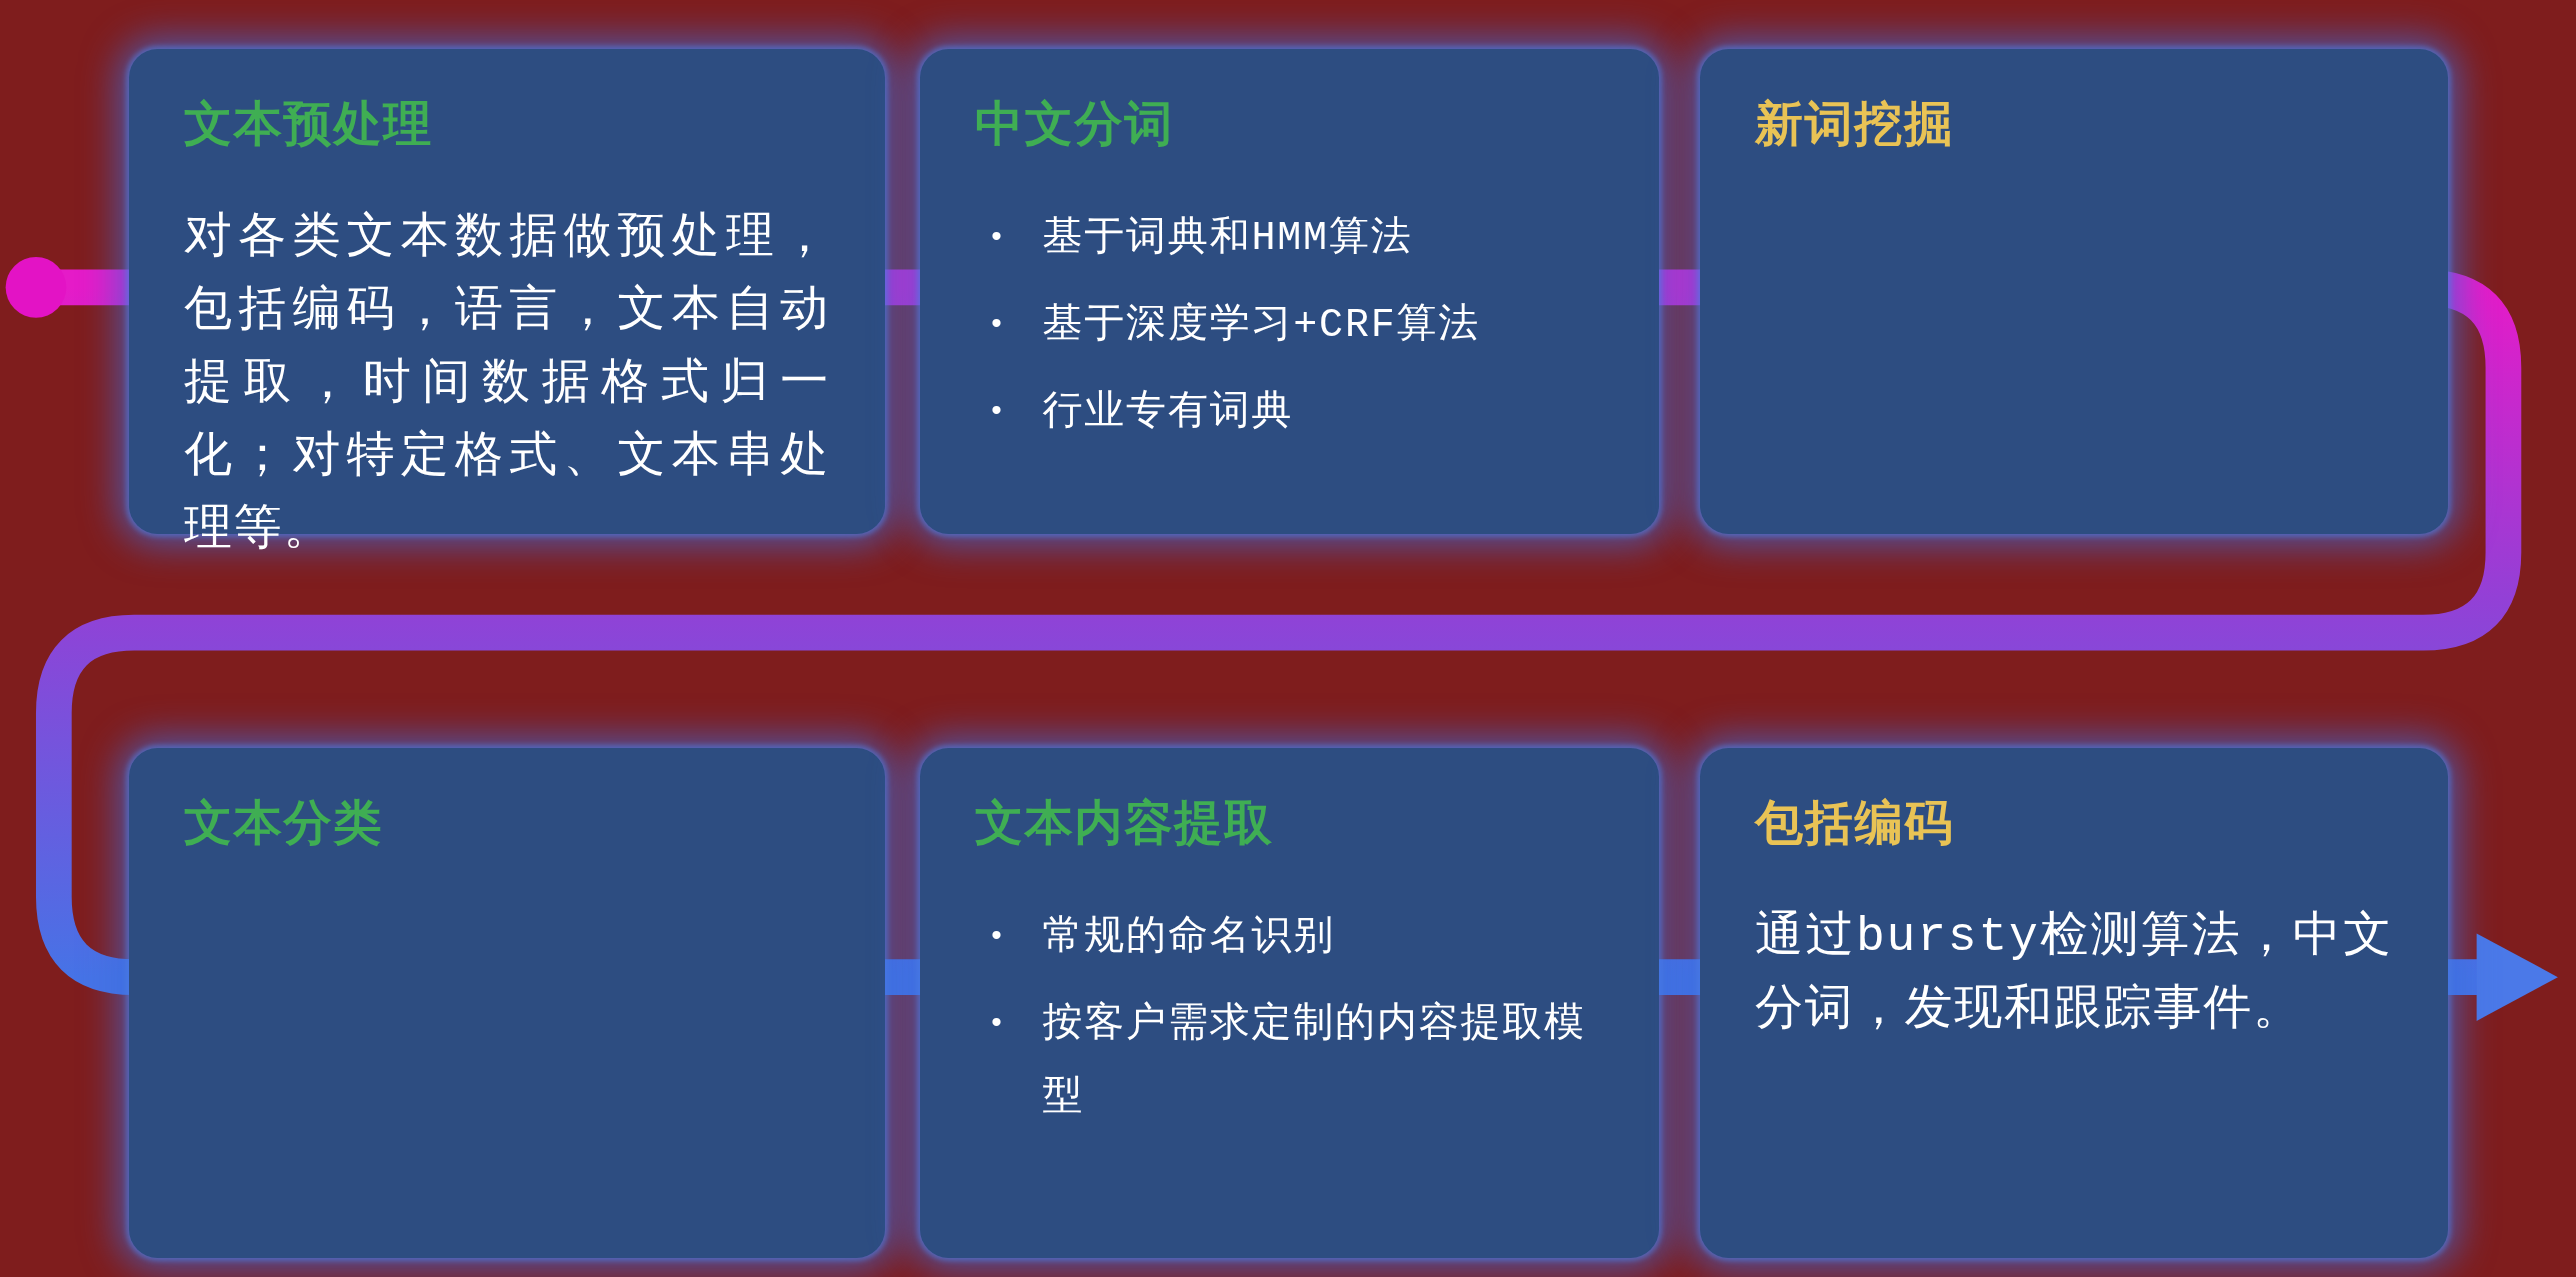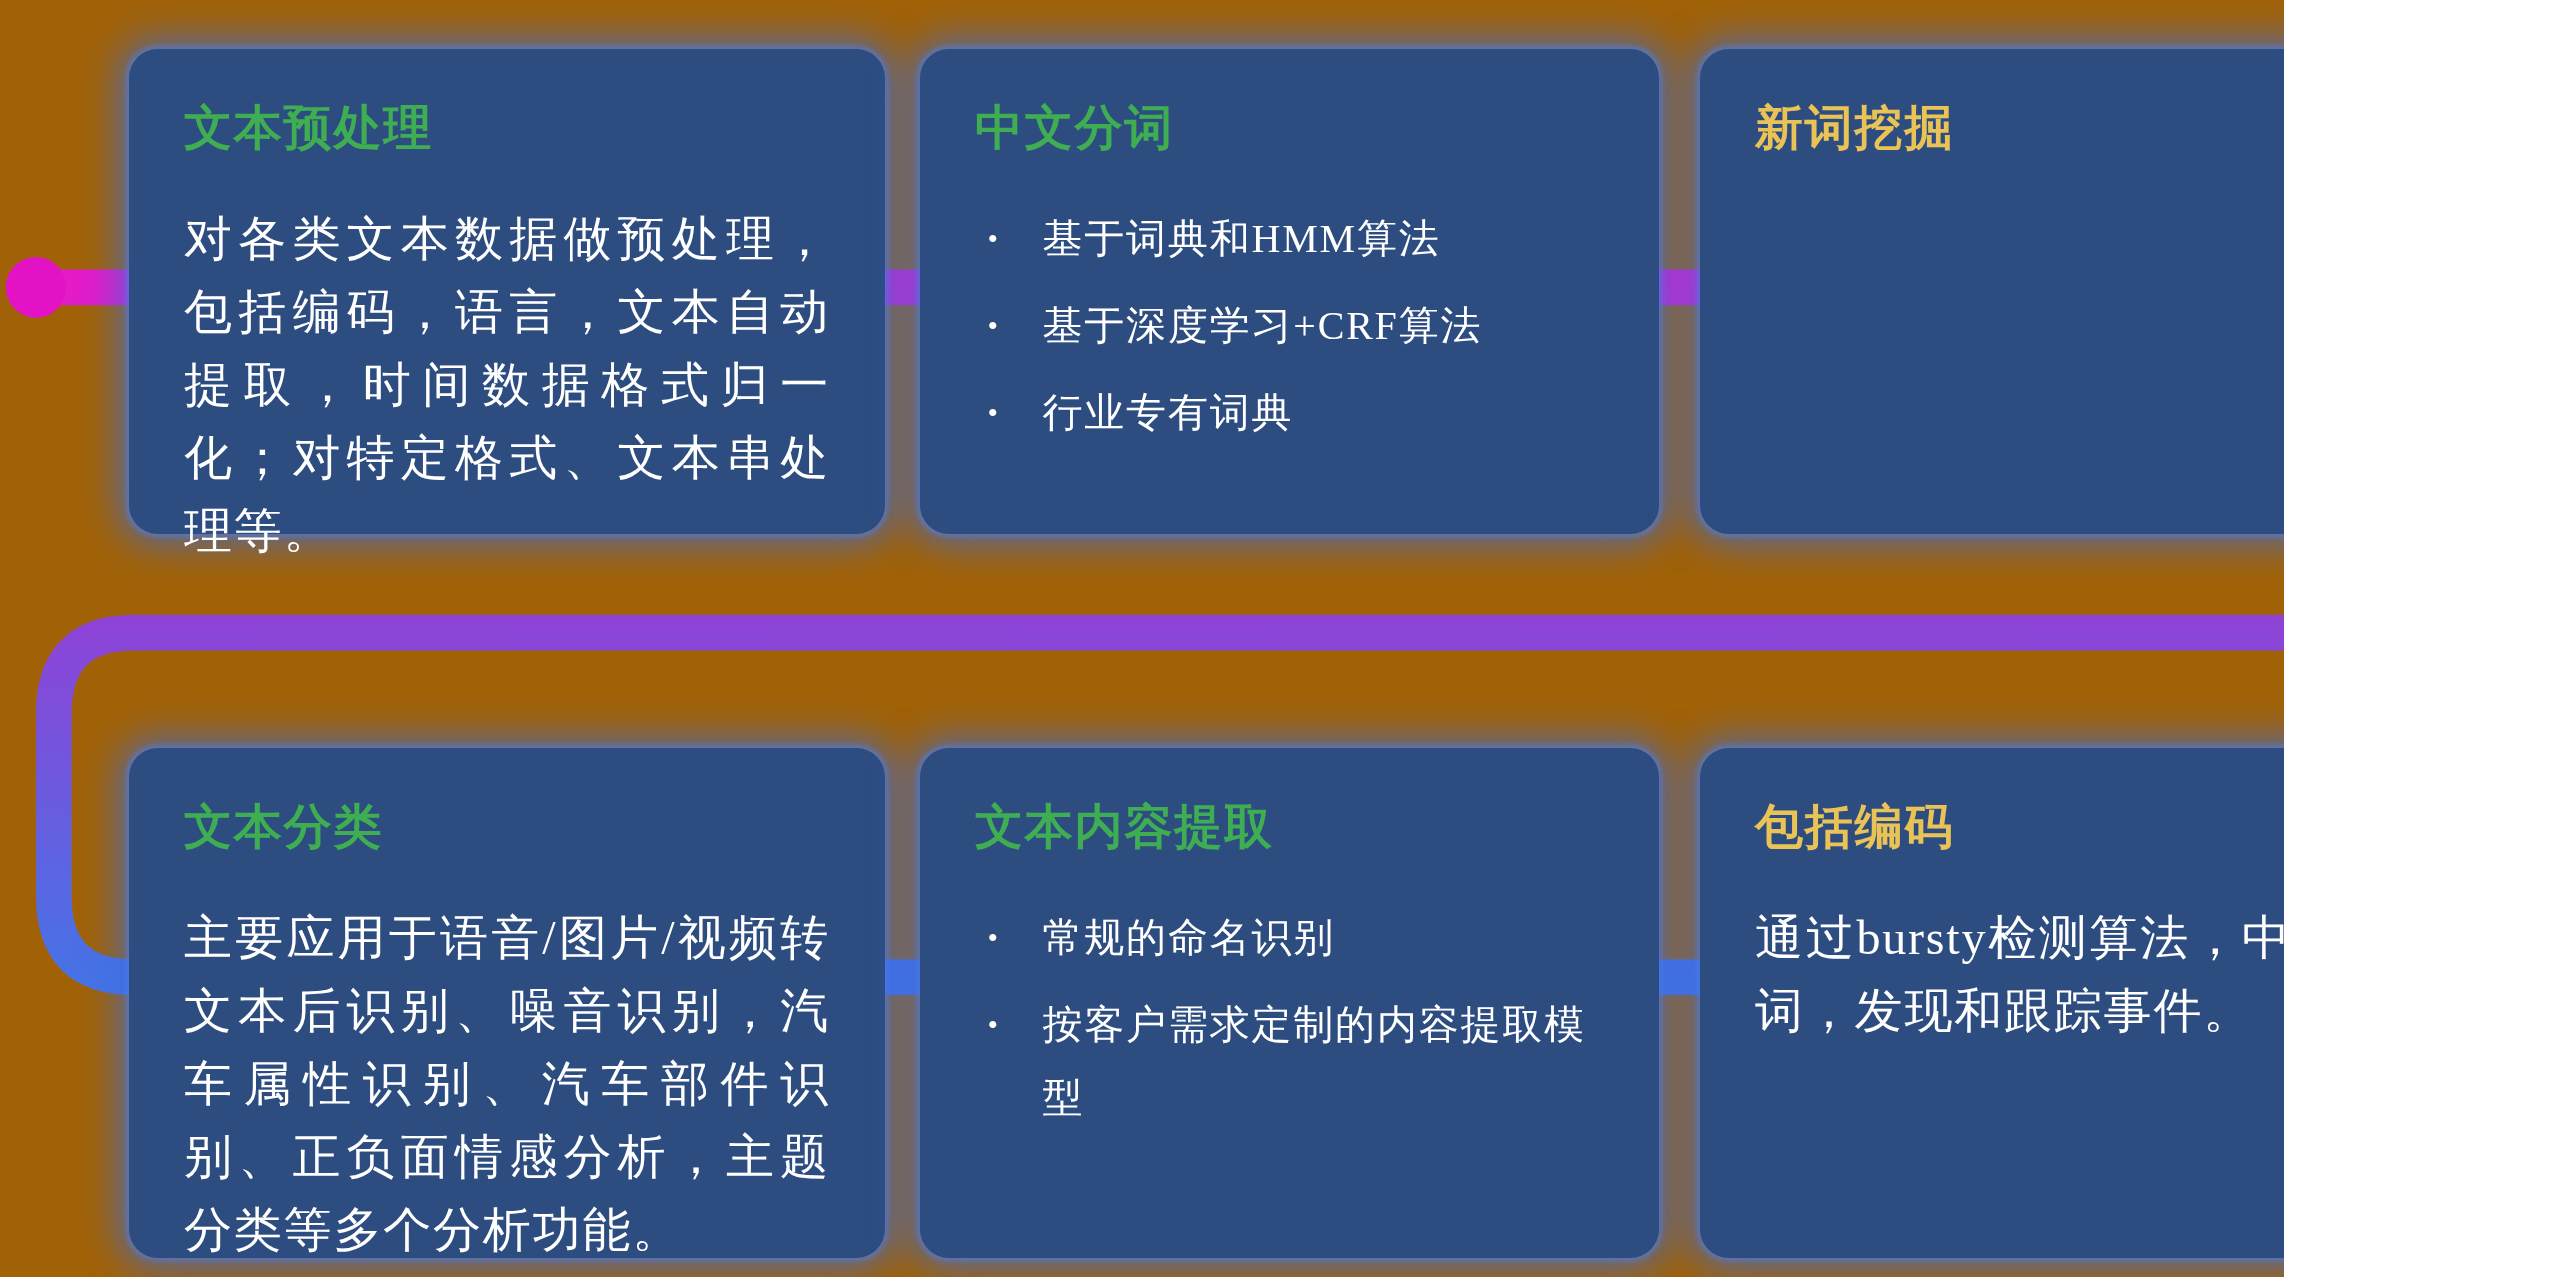--- a/index.html
+++ b/index.html
@@ -1,21 +1,21 @@
 <!DOCTYPE html>
 <html style="font-size:14.3px"><head>
 <meta charset="utf-8">
 <style>
   html,body{margin:0;padding:0;background:#ffffff;}
   .stage{
     position:relative;
-    width:2284px;height:1277px;
+    width:2576px;height:1277px;
     overflow:hidden;
-    font-family:Liberation Serif, serif;
-    background:#a16207;
+    font-family:Liberation Mono, monospace;
+    background:#7f1d1d;
   }
   .flow-layer{position:absolute;left:0;top:0;z-index:0;}
   .card{
     position:absolute;
     z-index:1;
     box-sizing:border-box;
     background:#2d4d81;
     border-radius:28.6px;
     padding:50px 55px;
     box-shadow:0 0 36px 10.7px rgba(59,108,219,0.70), 0 0 5.4px 2.7px rgba(96,146,238,0.55);
@@ -98,21 +98,20 @@
       </li>
     </ul>
   </section>
 
   <section class="card" style="left:1700px;top:49px;width:748px;height:485px">
     <h2 class="yellow">新词挖掘</h2>
   </section>
 
   <section class="card" style="left:129px;top:748px;width:756px;height:510px">
     <h2 class="green">文本分类</h2>
-    <p class="body">主要应用于语音/图片/视频转文本后识别、噪音识别，汽车属性识别、汽车部件识别、正负面情感分析，主题分类等多个分析功能。</p>
   </section>
 
   <section class="card" style="left:920px;top:748px;width:739px;height:510px">
     <h2 class="green">文本内容提取</h2>
     <ul class="bullets">
       <li>
         <span class="dot">•</span>
         <span>常规的命名识别</span>
       </li>
       <li>

